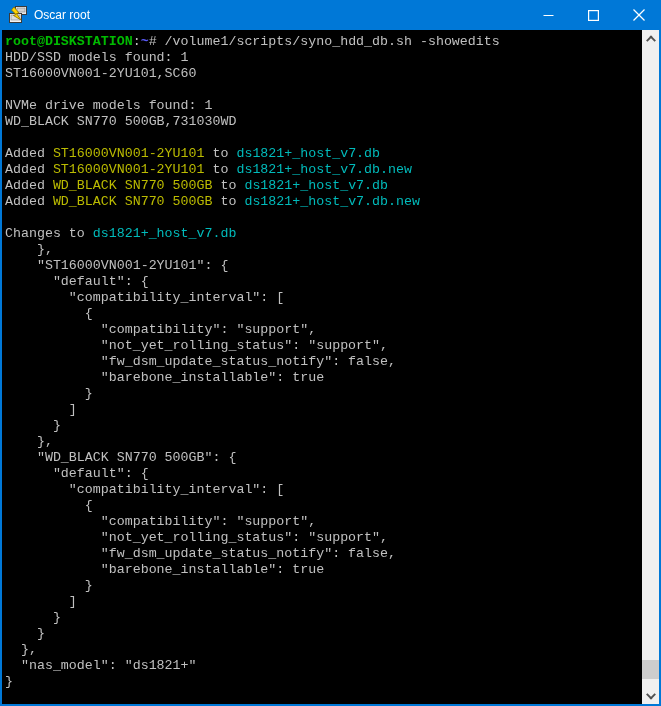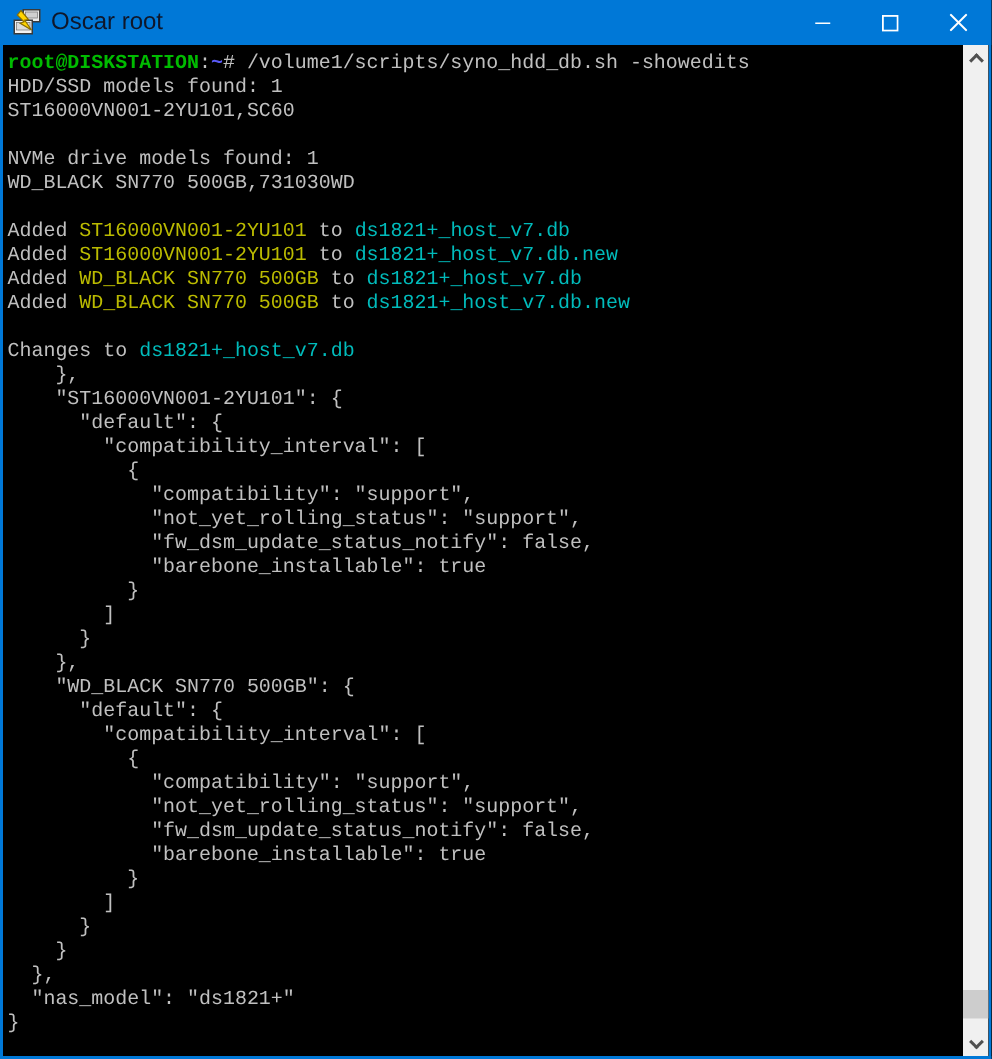--- a/index.html
+++ b/index.html
@@ -18,21 +18,21 @@
   
   .titlebar {
     height: 30px; flex: 0 0 30px;
     margin: 0 -2px; 
     background: #0078d7;
     display: flex; align-items: center;
     color: #fff;
   }
   .app-icon { width: 20px; height: 20px; margin-left: 8px; flex: 0 0 20px; }
   .title-text {
-    margin-left: 6px; font-size: 16px; color: #0f172a;
+    margin-left: 6px; font-size: 12px; color: #ffffff;
     flex: 1 1 auto; white-space: nowrap; overflow: hidden;
   }
   .controls { display: flex; height: 100%; }
   .ctrl-btn {
     width: 45px; height: 100%;
     display: flex; align-items: center; justify-content: center;
     cursor: default;
   }
   .ctrl-btn svg { display: block; }
 

